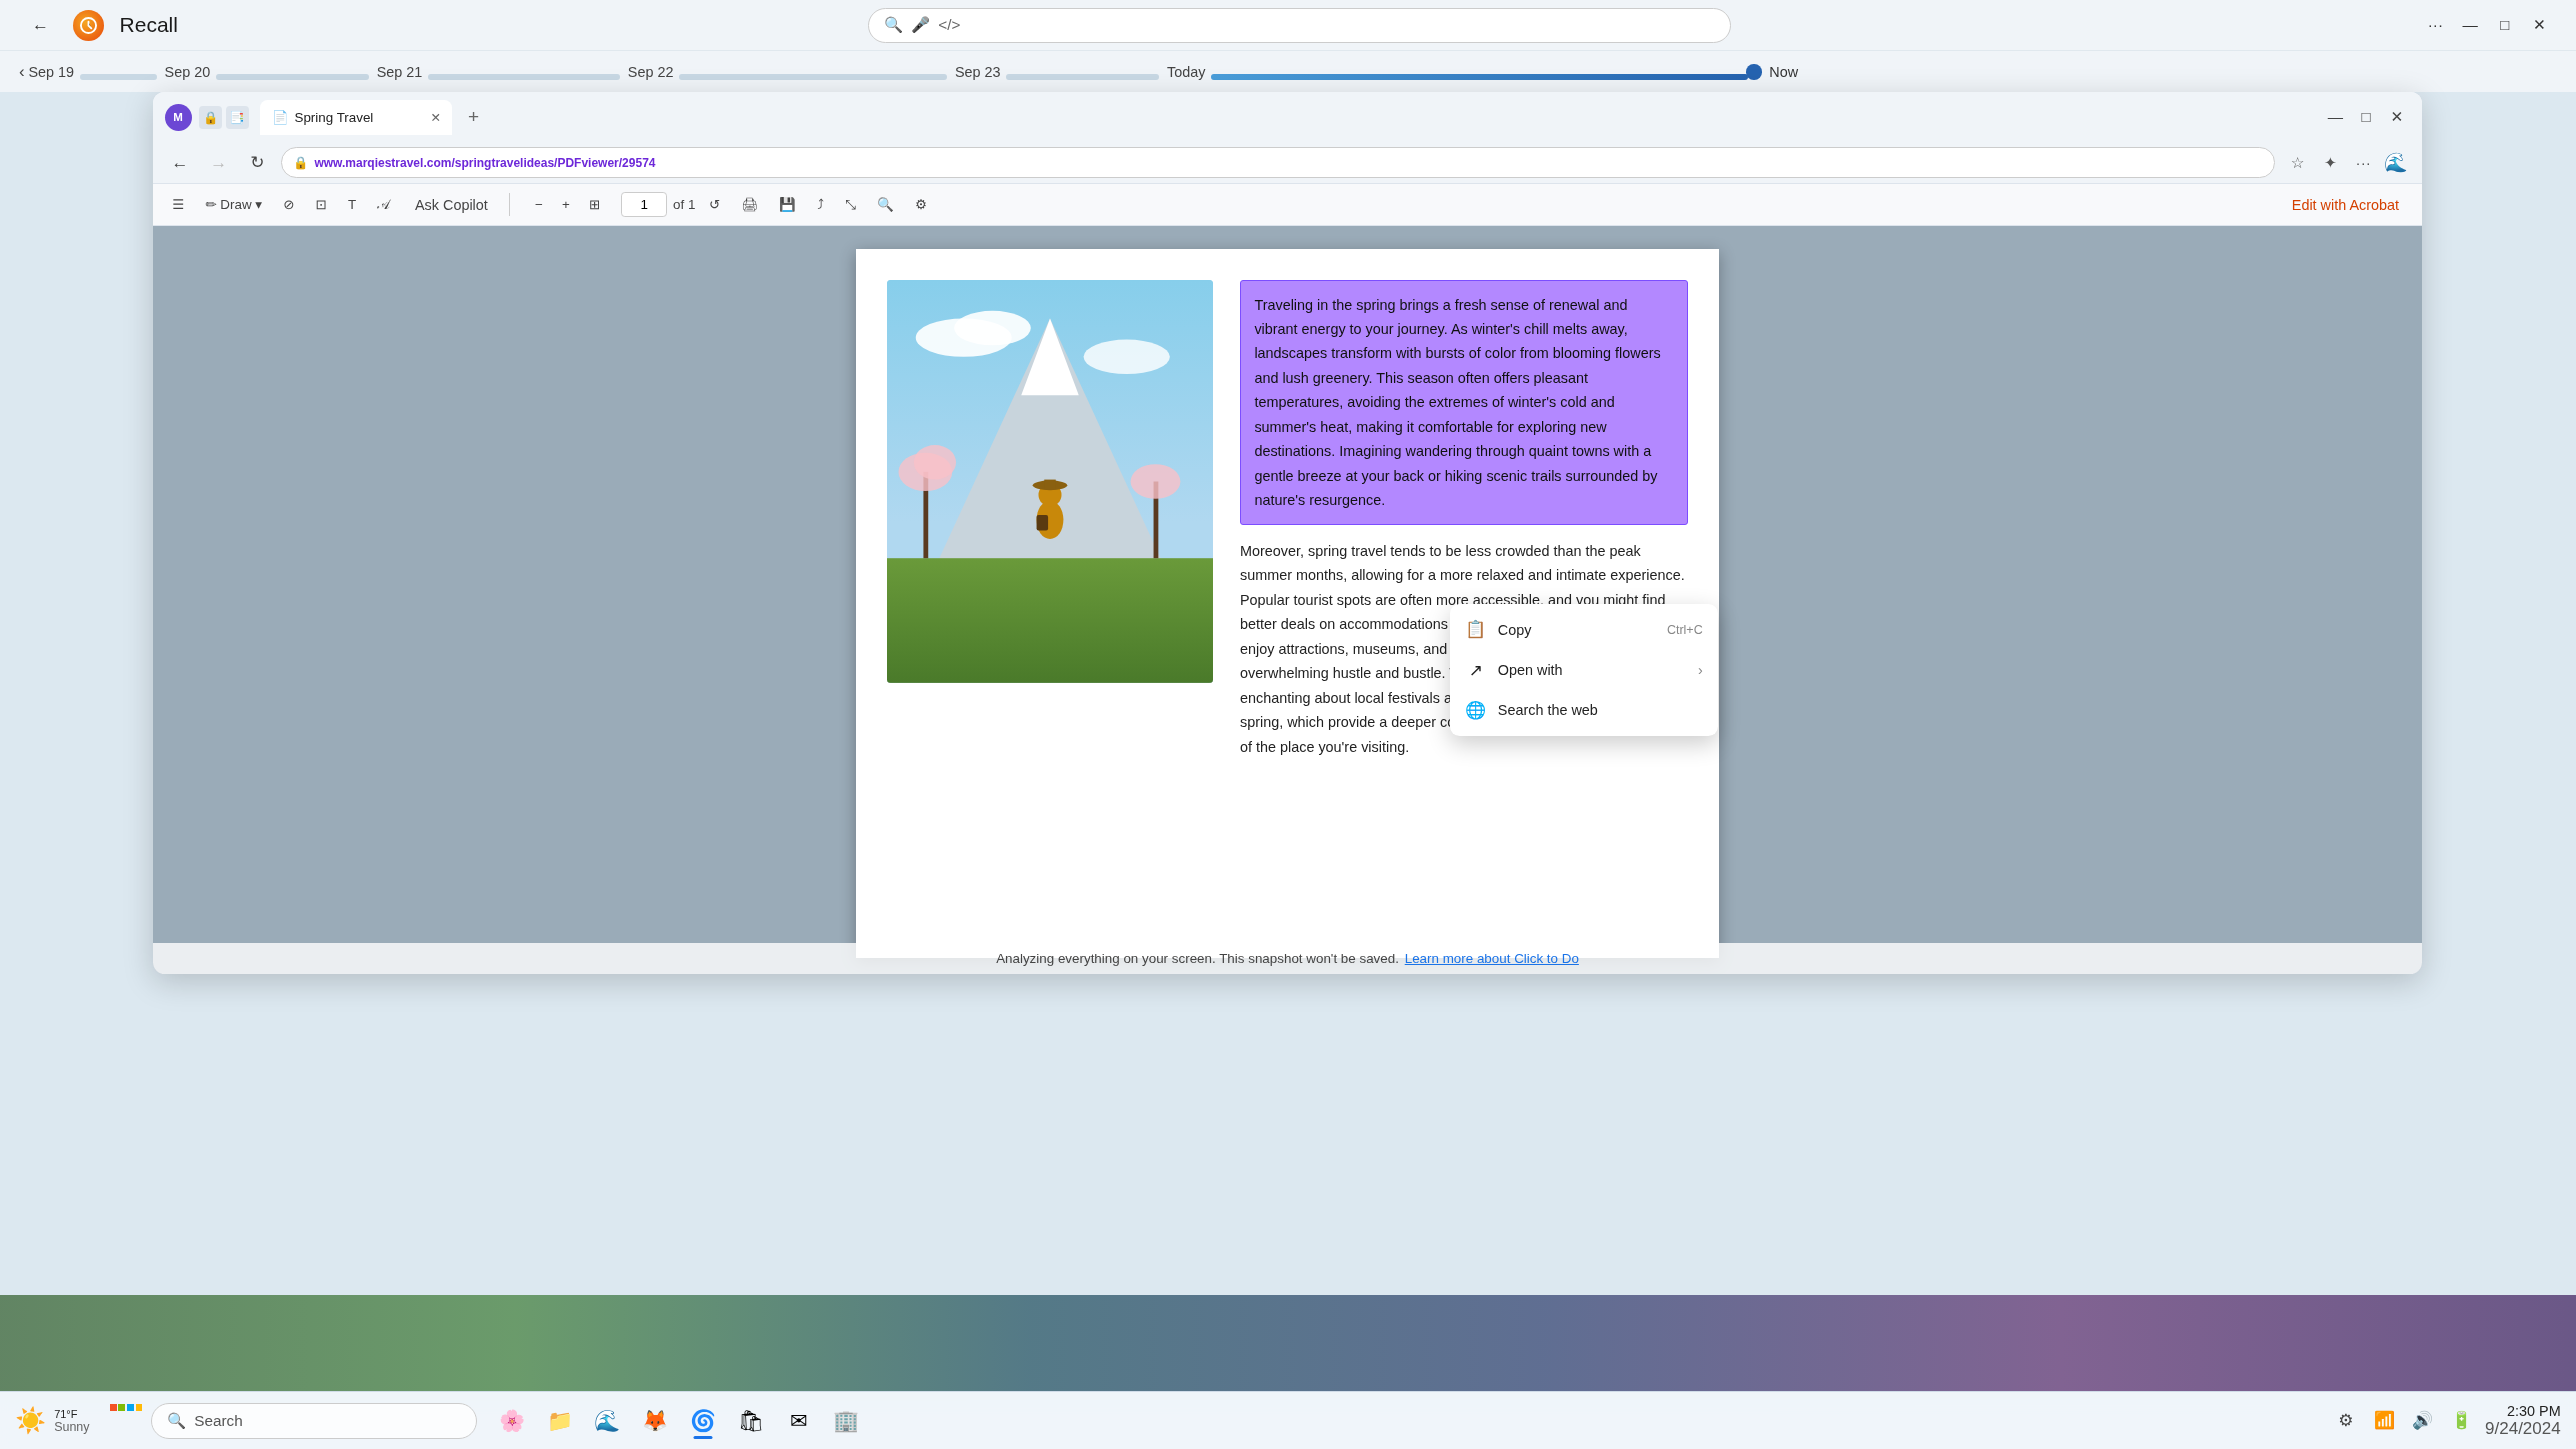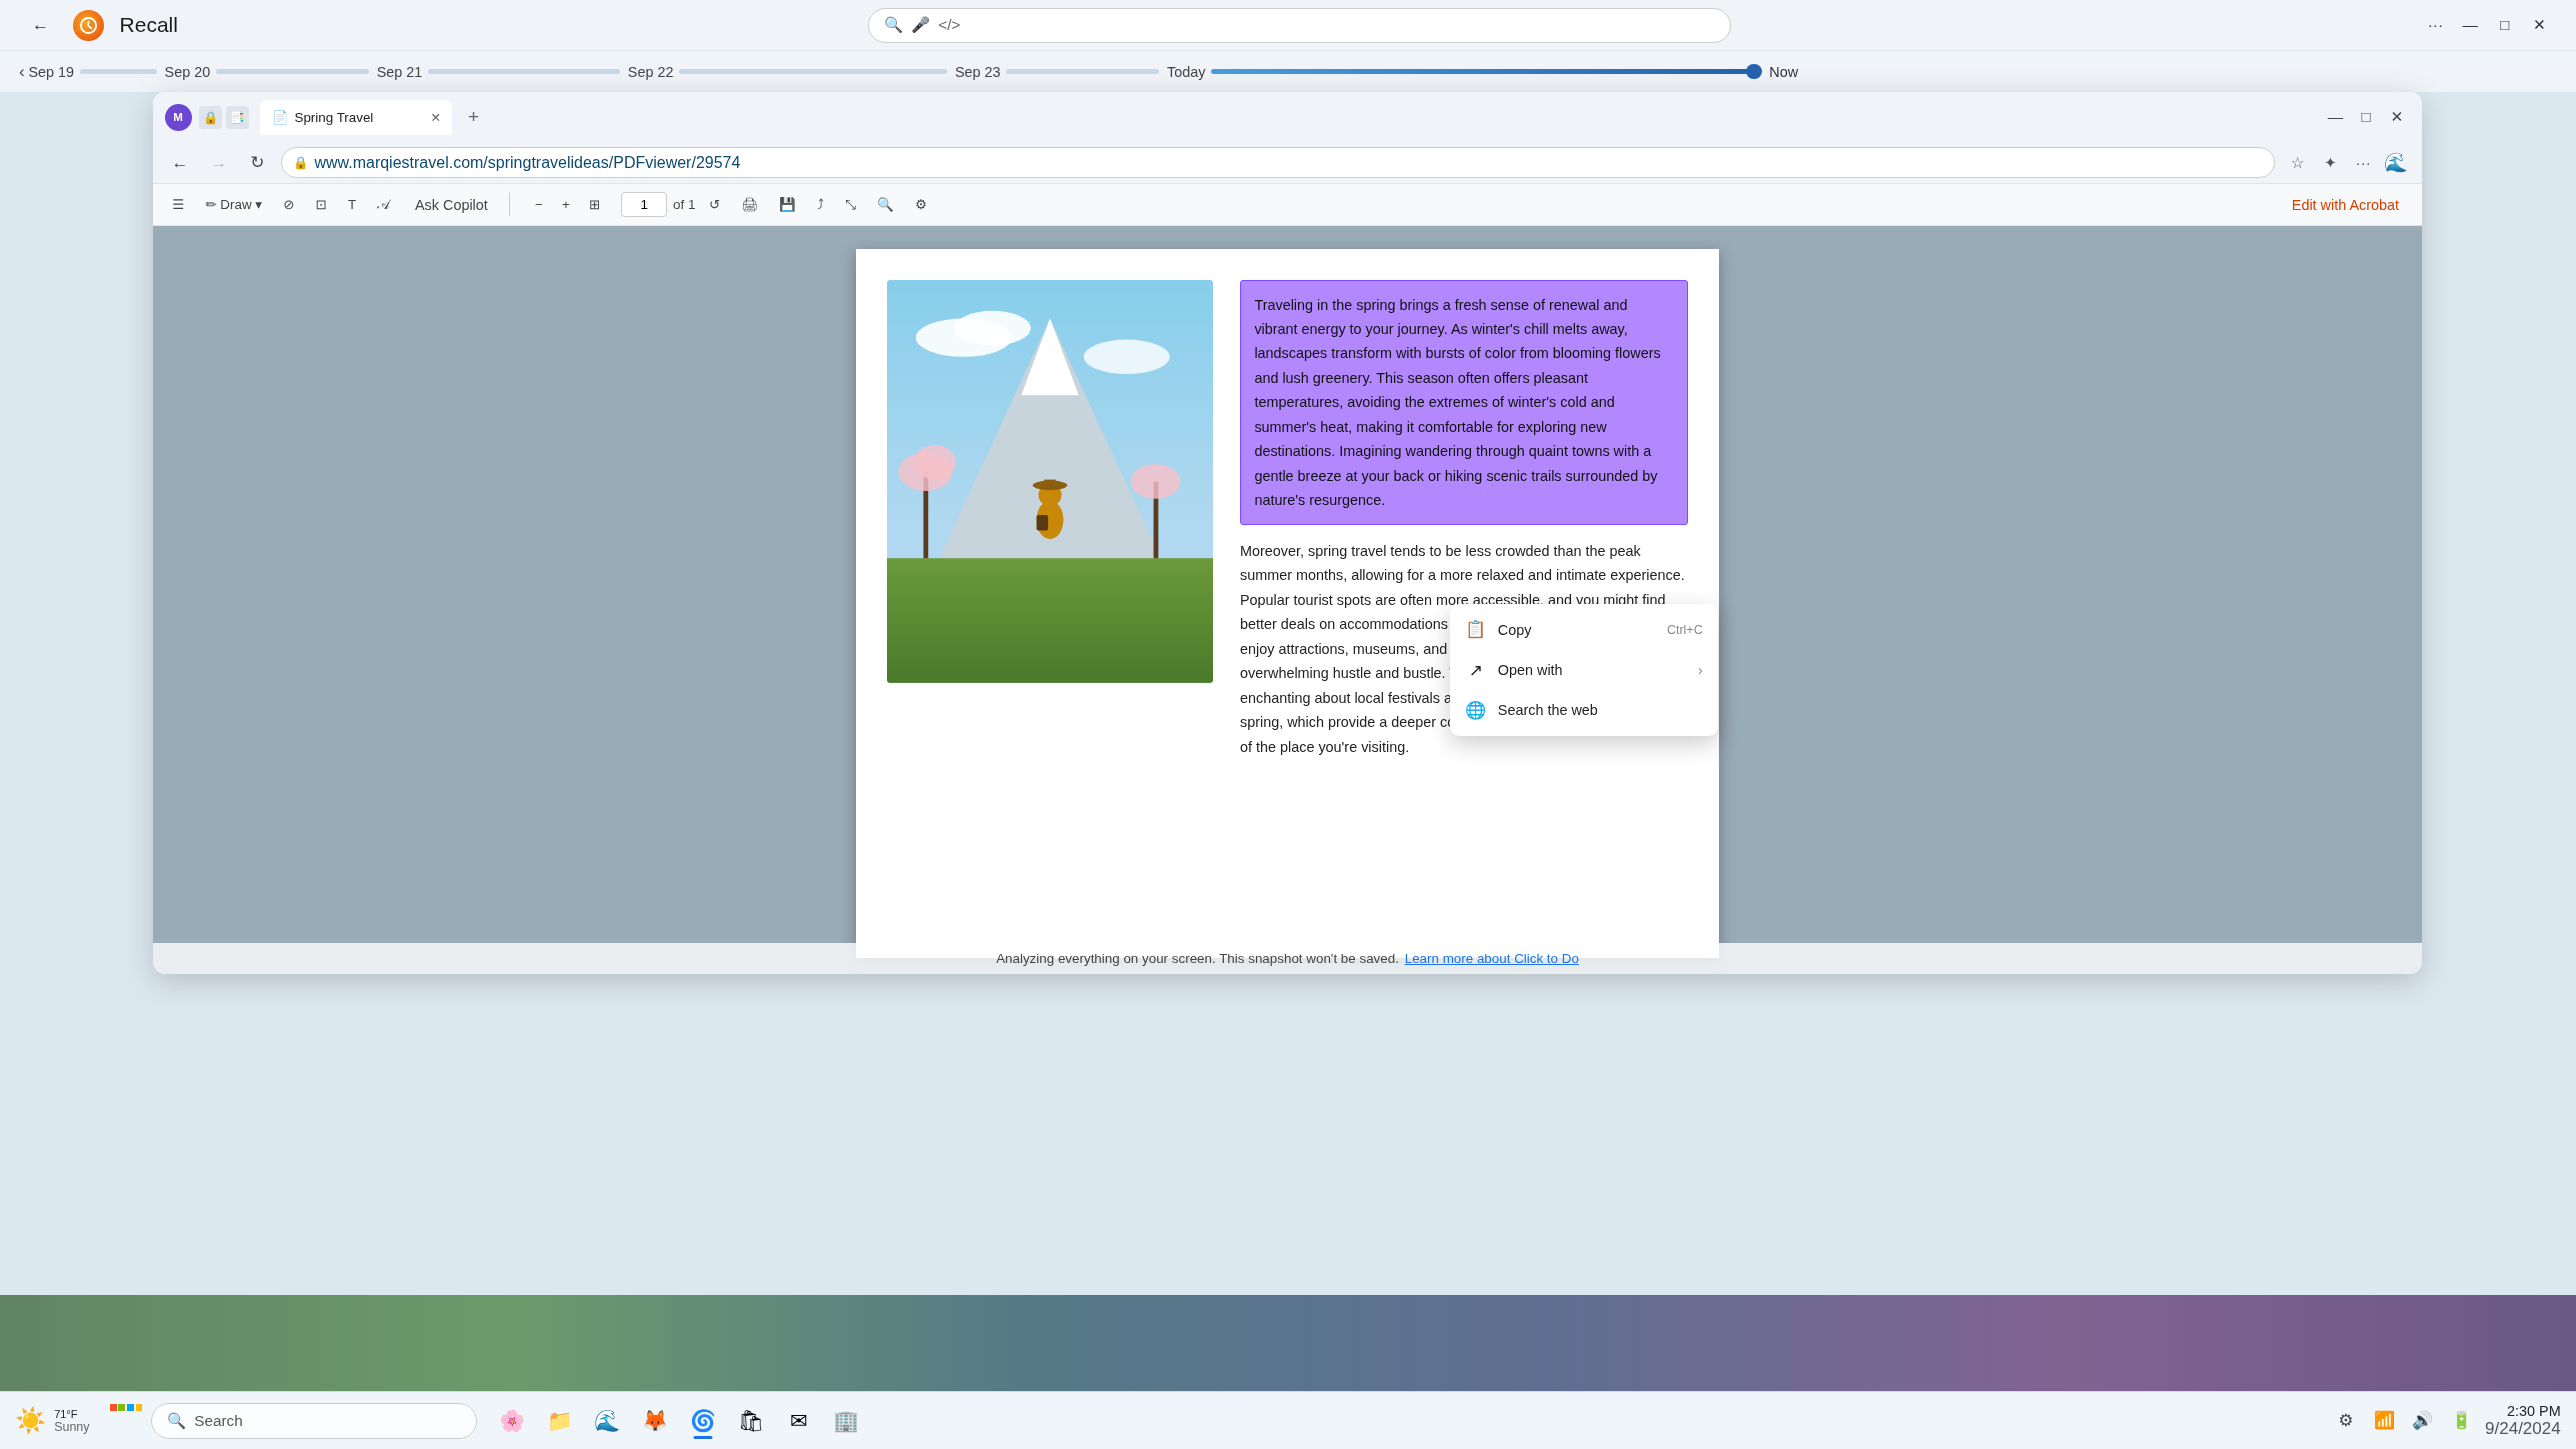--- a/index.html
+++ b/index.html
@@ -88,21 +88,21 @@
       height: 42px;
       background: #f0f4f8;
       display: flex;
       align-items: center;
       padding: 0 19px;
       gap: 0;
       border-top: 1px solid #e0e8ee;
     }
     .timeline-item {
       display: flex;
-      align-items: center;
+      align-items: flex-end;
       gap: 5.8px;
       margin-right: 0;
     }
     .timeline-label {
       font-size: 14.4px;
       color: #444;
       white-space: nowrap;
     }
     .timeline-label.nav-arrow {
       font-size: 17px;
@@ -242,27 +242,28 @@
       background: white;
       border-radius: 15.3px;
       border: 1px solid #ccc;
       display: flex;
       align-items: center;
       padding: 0 11.5px;
       gap: 5.8px;
     }
     .address-lock { font-size: 12.5px; color: #666; }
     .address-url {
-      font-size: 16px;
-      color: #0c4a6e;
+      font-size: 12px;
+      color: #6d28d9;
       text-decoration: none;
       border: none;
       outline: none;
       flex: 1;
       background: transparent;
+      font-weight: bold;
     }
     .browser-actions {
       display: flex; gap: 3.8px; align-items: center;
     }
     .browser-action-btn {
       width: 29px; height: 29px;
       background: transparent;
       border: none;
       font-size: 15.3px;
       color: #555;

